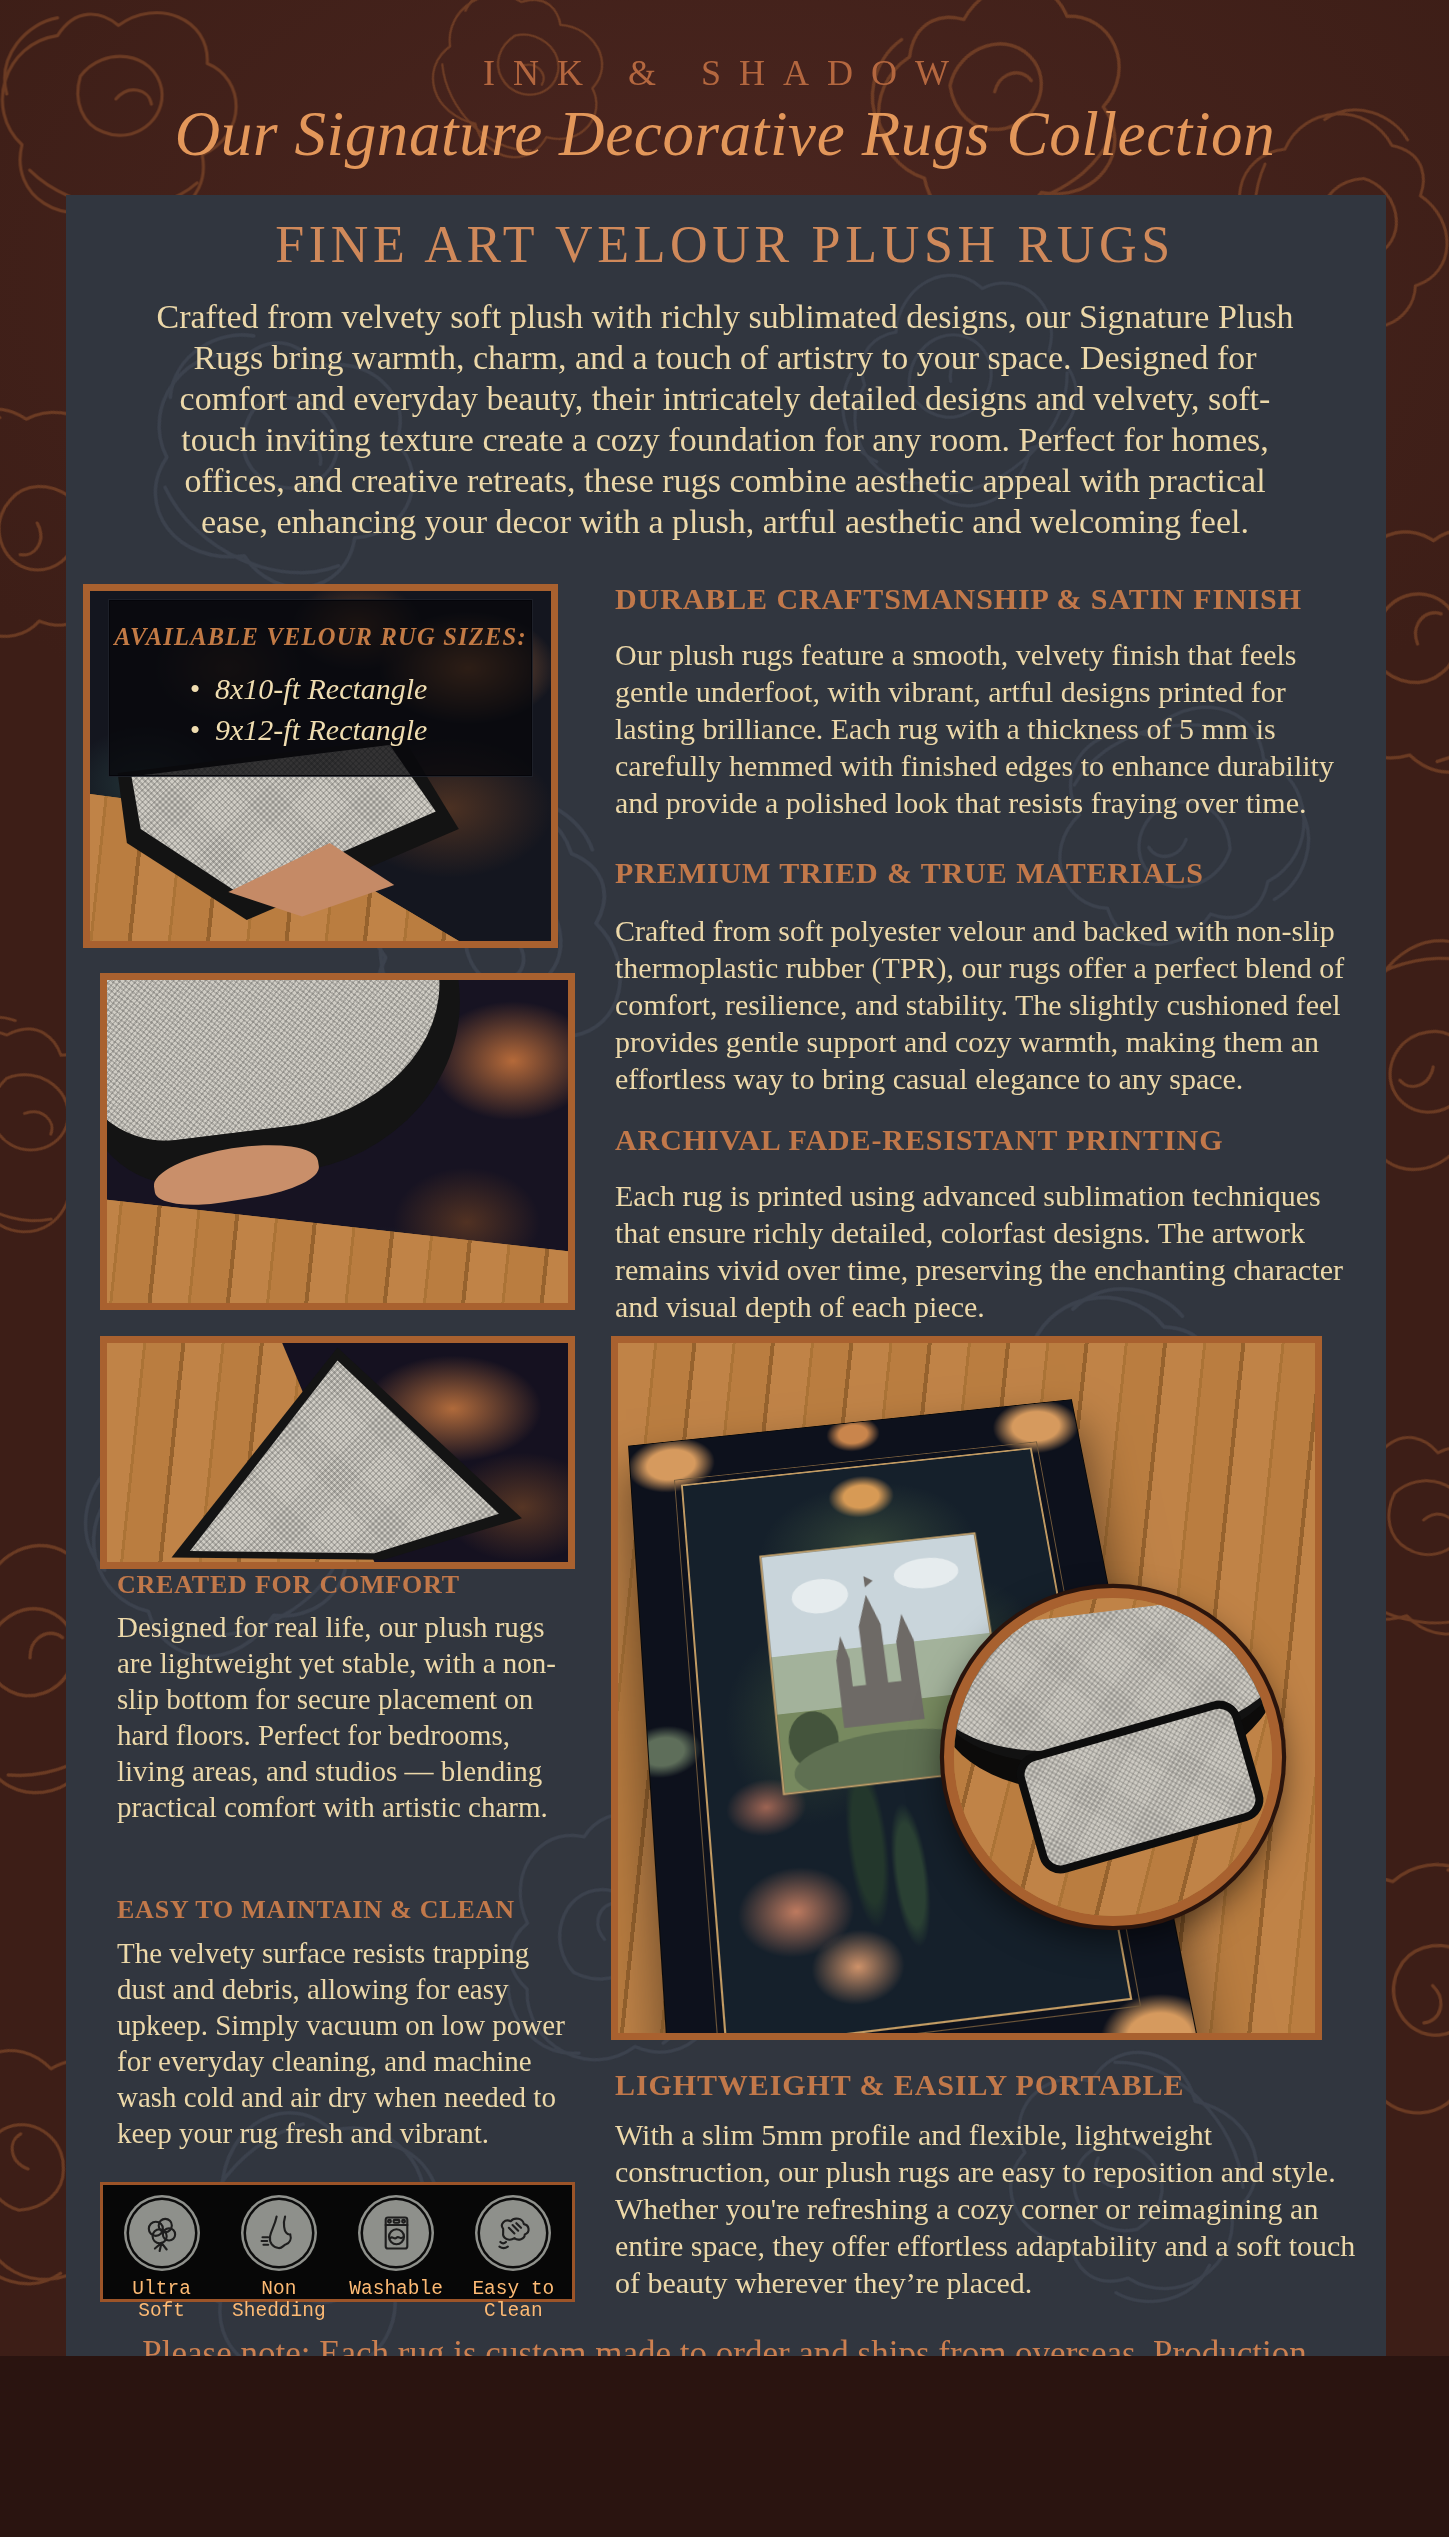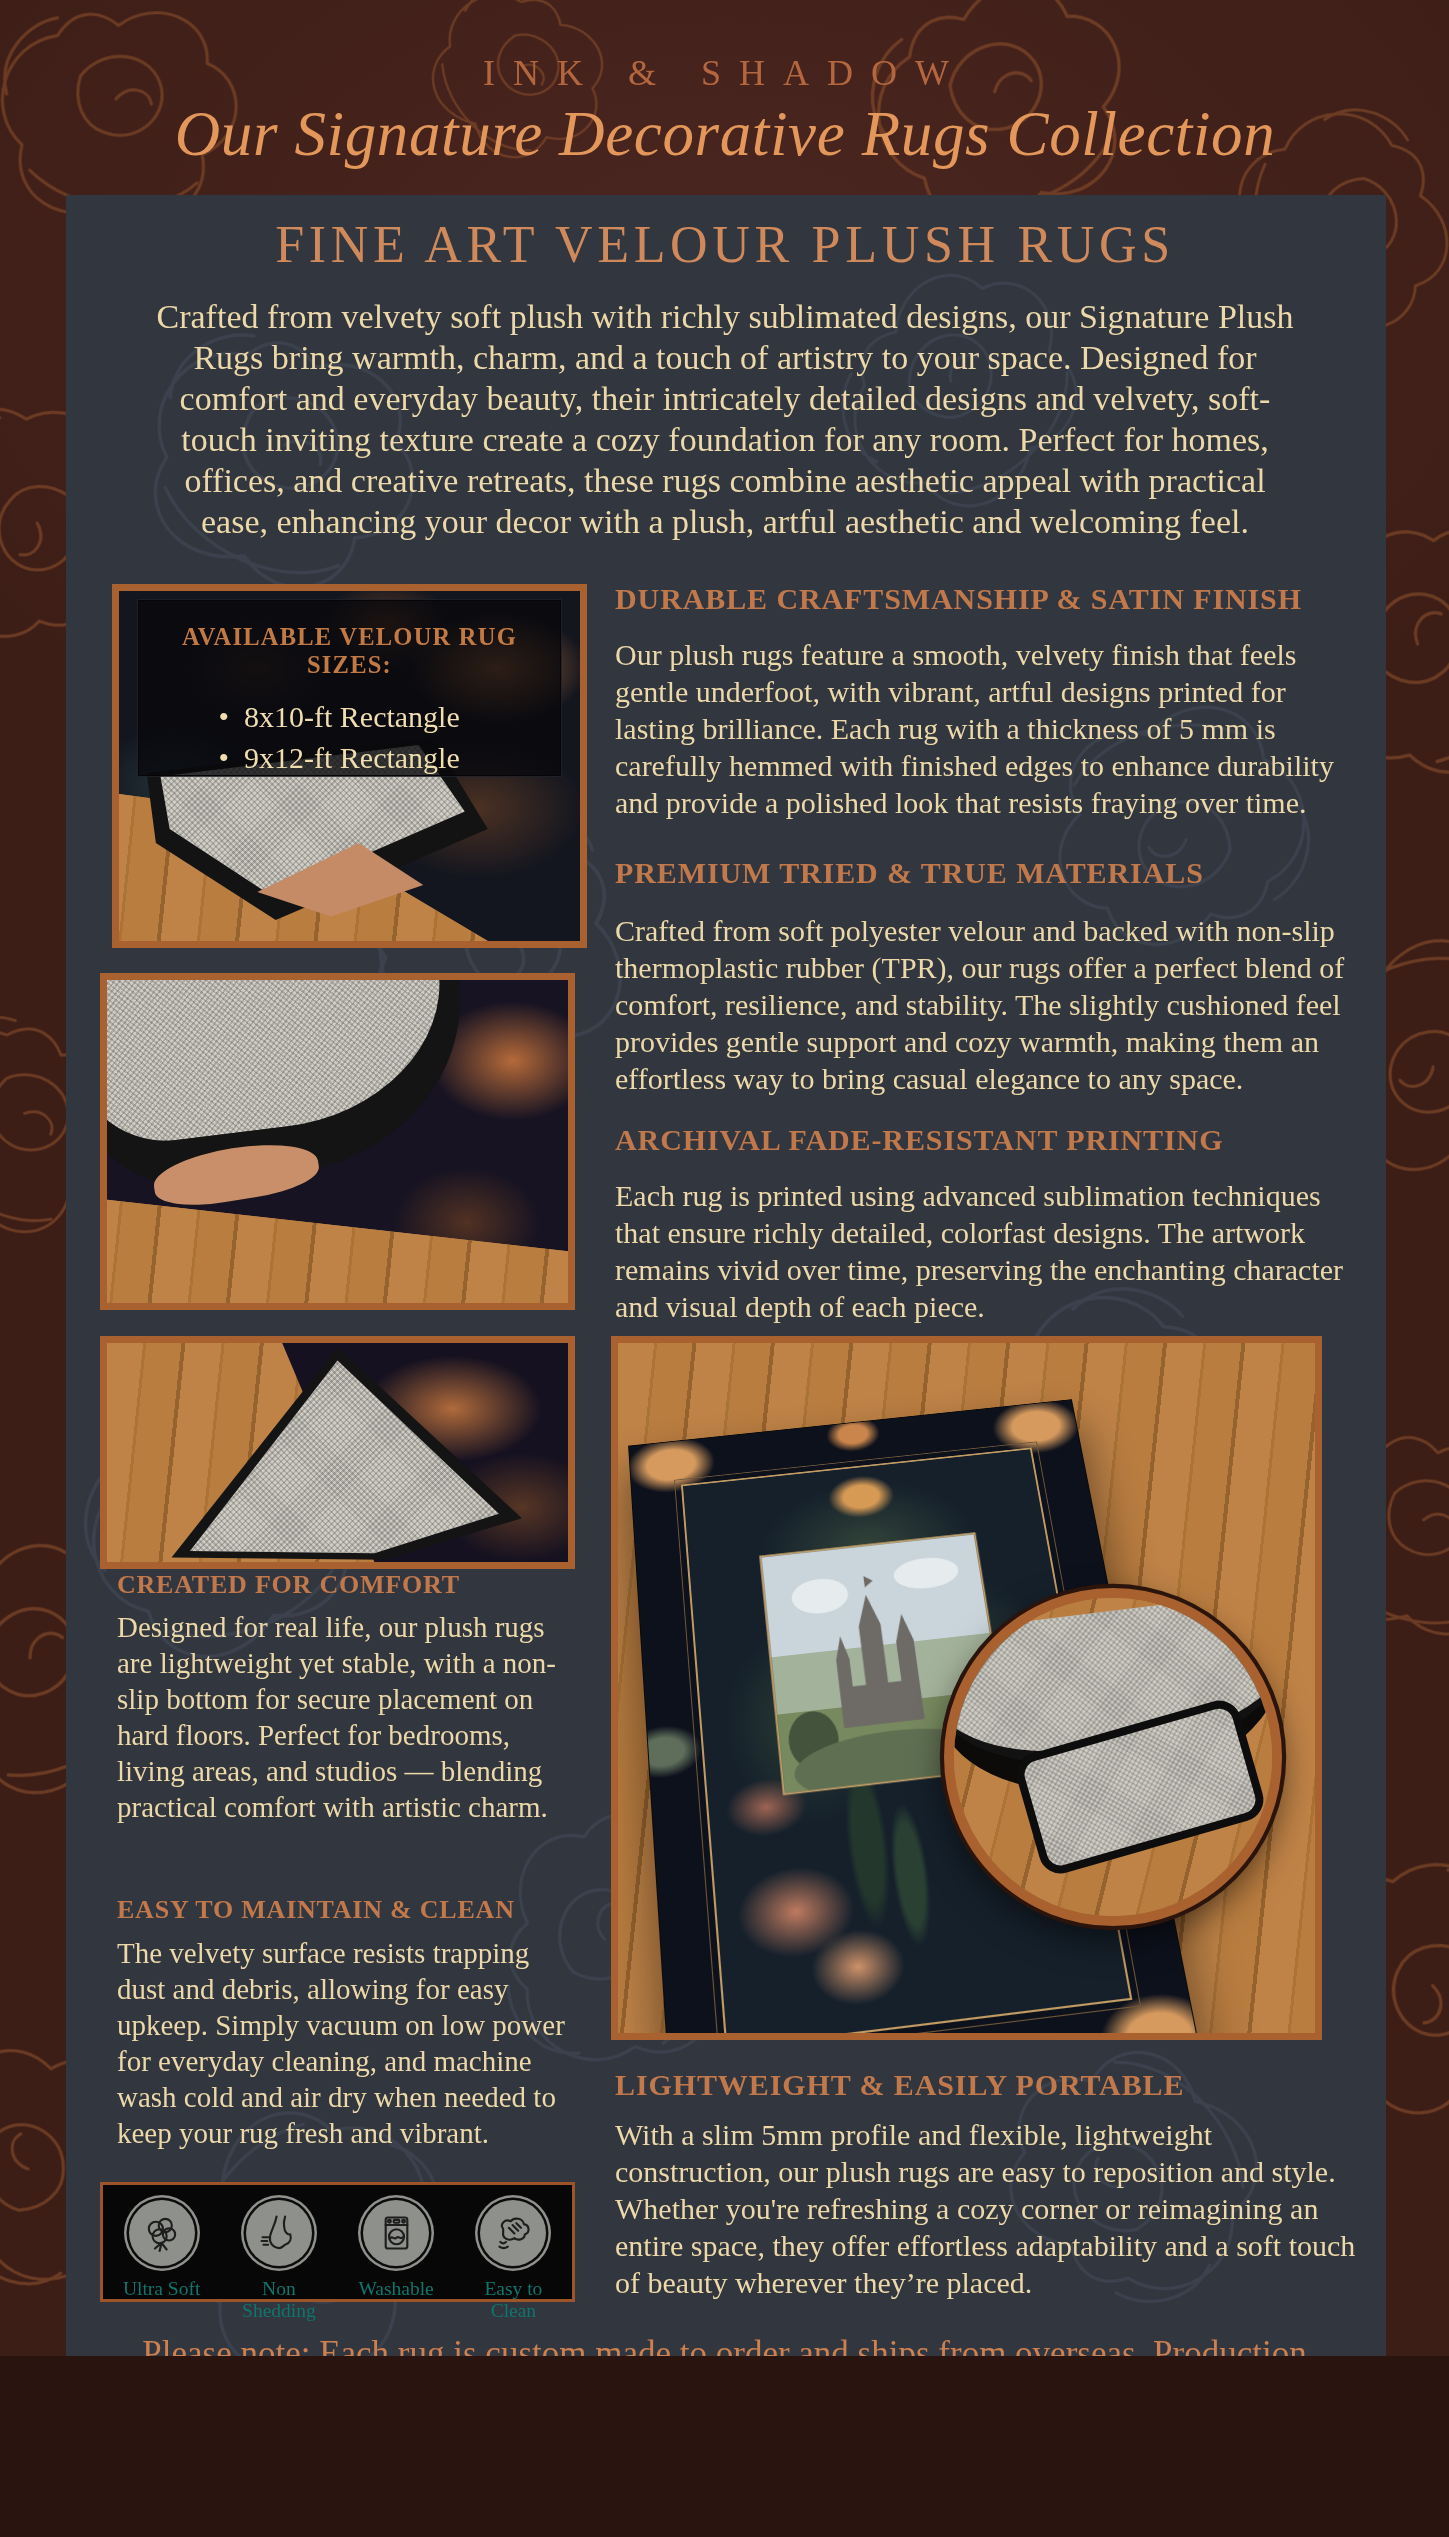--- a/index.html
+++ b/index.html
@@ -13,21 +13,21 @@
   .brand-top{top:52px;font-size:36px;letter-spacing:.5em;color:#b4673f;}
   .script-sub{top:98px;font-size:63px;font-style:italic;color:#e3975a;letter-spacing:.01em;}
 
   .panel{left:66px;top:195px;width:1320px;height:2237px;background:#31363f;overflow:hidden;}
 
   .title{top:215px;font-size:52px;letter-spacing:.09em;color:#d0895a;}
   .intro{top:296px;left:150px;width:1150px;font-size:34px;line-height:41px;color:#ecd8a9;text-align:center;}
 
   .photo{position:absolute;border:7.6px solid #a9612f;box-sizing:border-box;overflow:hidden;
          background:#14161f;box-shadow:inset 0 0 0 2.5px rgba(0,0,0,.55);}
-  .p1{left:112px;top:584px;width:475px;height:364px;}
+  .p1{left:83px;top:584px;width:475px;height:364px;font-style:italic;}
   .p2{left:100px;top:973px;width:475px;height:337px;}
   .p3{left:100px;top:1336px;width:475px;height:233px;}
   .pbig{left:611px;top:1336px;width:711px;height:704px;}
 
   .floral-dark{position:absolute;inset:0;
     background:
       radial-gradient(127px 80px at 82% 22%, rgba(203,122,64,.85), rgba(203,122,64,0) 70%),
       radial-gradient(93px 63px at 58% 10%, rgba(150,88,46,.6), rgba(150,88,46,0) 70%),
       radial-gradient(102px 72px at 30% 22%, rgba(95,62,40,.55), rgba(95,62,40,0) 72%),
       radial-gradient(144px 97px at 78% 62%, rgba(130,75,38,.5), rgba(130,75,38,0) 72%),
@@ -134,22 +134,22 @@
   .h-printing{left:615px;top:1123px;} .b-printing{left:615px;top:1177px;}
   .h-portable{left:615px;top:2062px;margin-top:6px;} .b-portable{left:615px;top:2116px;}
 
   .features{left:100px;top:2182px;width:475px;height:120px;background:#070707;
       border:3.4px solid #9c5428;box-sizing:border-box;display:flex;justify-content:space-around;
       align-items:flex-start;padding-top:10px;}
   .feature{width:107px;text-align:center;}
   .fcirc{width:66px;height:66px;margin:5px auto 0;border-radius:50%;background:#8e908b;
       box-shadow:0 0 0 2.5px #0c0c0c,0 0 0 5px #8f918c;display:flex;align-items:center;justify-content:center;}
   .fcirc svg{width:47px;height:47px;}
-  .flabel{margin-top:12px;font-family:Liberation Serif, serif;
-      font-size:19.5px;color:#0f766e;}
+  .flabel{margin-top:12px;font-family:Liberation Mono, monospace;
+      font-size:19.5px;color:#fdba74;}
 
   .note{top:2331px;left:124px;width:1201px;text-align:center;font-size:35px;line-height:46px;color:#cd8050;}
   .footer-brand{top:2446px;font-size:30px;letter-spacing:.38em;color:#b2653c;}
 </style>
 </head>
 <body>
 
 <div class="page">
 
   <svg class="bg-svg" width="1450" height="2538" viewBox="0 0 1714 3000">

